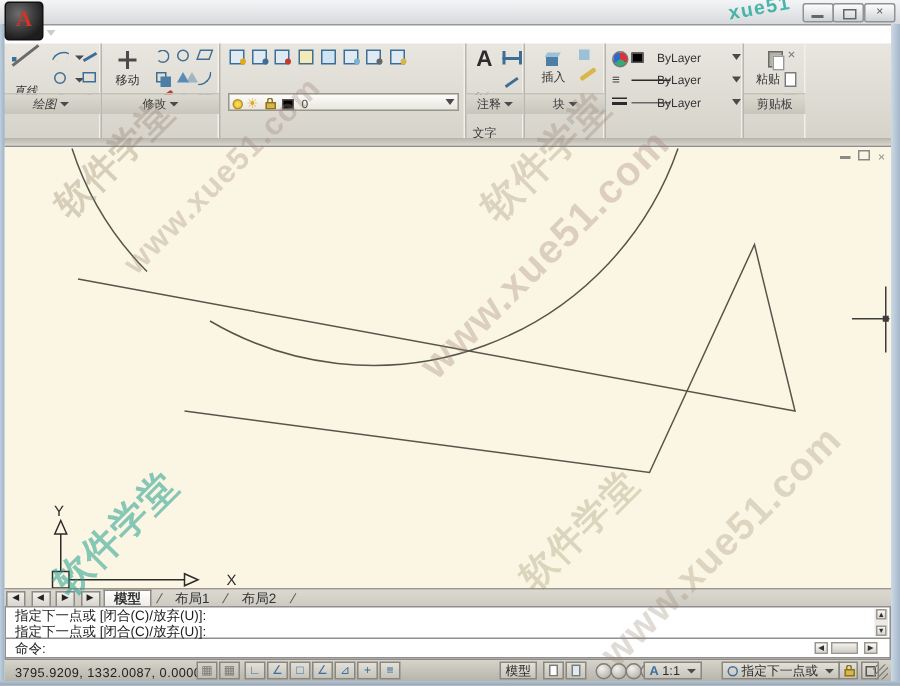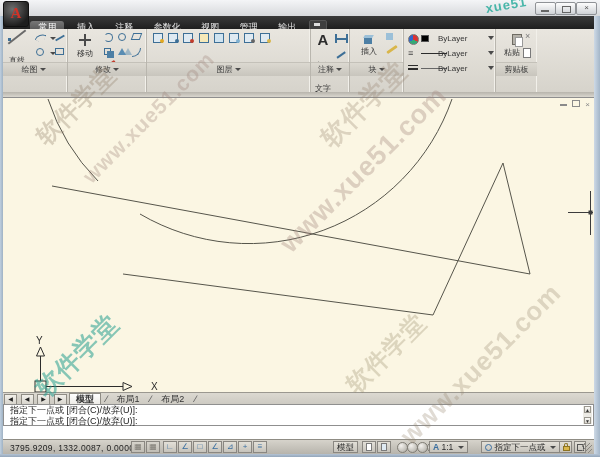--- a/index.html
+++ b/index.html
@@ -149,35 +149,24 @@
         <i class="bar"></i>
       </div>
     <div class="abs winbtn" style="right:24px;">
         <i class="sq"></i>
       </div>
     <div class="abs winbtn" style="right:3px;"><span>×</span></div>
   </div>
   <div class="abs logo"><span>A</span></div>
   <div class="abs qat-arrow" style="left:31px;top:20px;border-top-color:#ccc;"></div>
 
-  <div class="abs tabrow">
-    <span class="spacer"></span>
-    <span class="rtab active">常用</span>
-    <span class="rtab">插入</span>
-    <span class="rtab">注释</span>
-    <span class="rtab">参数化</span>
-    <span class="rtab">视图</span>
-    <span class="rtab">管理</span>
-    <span class="rtab">输出</span>
-    <span class="ribbon-min"><i></i></span>
-  </div>
 
   <div class="abs ribbon">
 
-    <div class="panel" style="width:67px;">
+    <div class="panel" style="width:67px;font-style:italic;">
       <div class="bigbtn" style="left:2px;">
         <span class="shape ln-dot" style="position:relative;display:inline-block;left:-8px;top:2px;"></span>
         <span class="shape ln-diag"></span>
         <span class="cap" style="margin-top:16px;">直线</span>
       </div>
       <span class="sm" style="left:36px;top:4px;">
           <i class="shape arc-q"></i>
         </span>
       <span class="sm" style="left:36px;top:19px;">
           <i class="shape circ"></i>
@@ -255,21 +244,20 @@
         <span class="lic"><i class="b"></i><i class="d" style="background:#d9b64a;"></i></span>
       </div>
       <div class="ldrop" style="position:absolute;left:5px;top:33px;width:148px;">
         <span class="shape bulb" style="position:relative;display:inline-block;top:1px;"></span>
         <span class="sun">☀</span>
         <span class="sm" style="position:relative;display:inline-block;width:11px;height:9px;top:1px;"><i class="shape locks"></i><i class="shape lockb"></i></span>
         <span class="shape swatch" style="position:relative;display:inline-block;top:1px;"></span>
         <span style="margin-left:3px;">0</span>
         <span class="ddarrow"></span>
       </div>
-      <div class="panel-label"><span>图层</span><span class="dna"></span></div>
     </div>
 
     <div class="panel" style="width:38px;">
       <div class="bigbtn" style="left:0;width:24px;">
         <span style="font-size:15px;font-weight:bold;color:#2c2c2c;line-height:15px;">A</span>
         <span class="cap">多行</span>
         <span class="cap">文字</span>
       </div>
       <span class="sm" style="left:24px;top:5px;">
           <i class="shape dimic"></i>
@@ -405,20 +393,28 @@
 
   <div class="abs cmdhist">
     <div class="cmdtext">指定下一点或 [闭合(C)/放弃(U)]:</div>
     <div class="cmdtext">指定下一点或 [闭合(C)/放弃(U)]:</div>
     <div class="vsb">
       <span class="a" style="top:0;">▲</span>
       <span class="a" style="bottom:0;">▼</span>
     </div>
   </div>
 
+  <div class="abs cmdline-row">
+    <div class="cmdtext" style="line-height:12px;">命令:</div>
+    <div class="hsb">
+      <span class="a" style="left:0;">◀</span>
+      <span class="thumb"></span>
+      <span class="a" style="right:0;">▶</span>
+    </div>
+  </div>
 
   <div class="abs statusbar">
     <span class="coords">3795.9209, 1332.0087, 0.0000</span>
     <span class="stbtn off" style="left:128px;">▦</span>
     <span class="stbtn off" style="left:143px;">▦</span>
     <span class="stbtn" style="left:160px;">∟</span>
     <span class="stbtn" style="left:175px;">∠</span>
     <span class="stbtn" style="left:190px;">□</span>
     <span class="stbtn" style="left:205px;">∠</span>
     <span class="stbtn" style="left:220px;">⊿</span>

